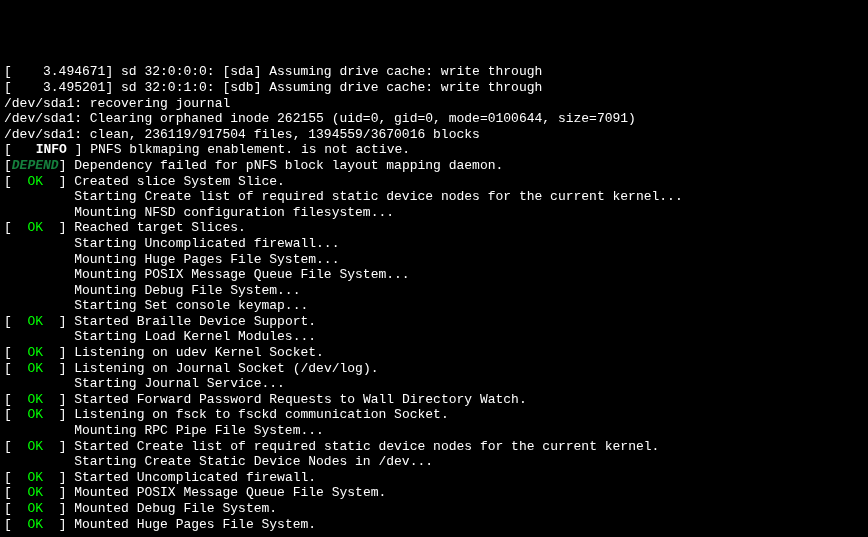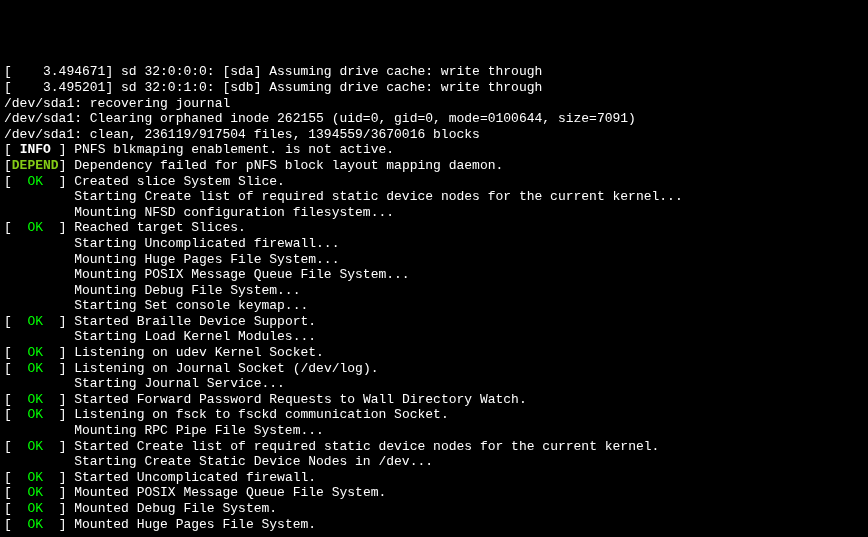--- a/index.html
+++ b/index.html
@@ -10,22 +10,22 @@
       font-size: 13px;
       line-height: 1.2;
       padding: 2px 4px;
       width: 868px;
       height: 537px;
       overflow: hidden;
       white-space: pre;
     }
     .line { display: block; }
     .status-ok { color: #00ff00; font-weight: normal; }
-    .status-info { color: #ffffff; font-weight: bold; }
-    .status-depend { color: #84cc16; font-weight: bold; }
+    .status-info { color: #ffffff; font-weight: bold; margin-left: 16px; }
+    .status-depend { color: #15803d; font-weight: bold; font-style: italic; }
     .bracket { color: #ffffff; }
     #terminal { }
   </style>
 </head>
 <body>
 
 
 
 <div id="terminal"><span class="line"><span>[    3.494671] sd 32:0:0:0: [sda] Assuming drive cache: write through</span></span><span class="line"><span>[    3.495201] sd 32:0:1:0: [sdb] Assuming drive cache: write through</span></span><span class="line"><span>/dev/sda1: recovering journal</span></span><span class="line"><span>/dev/sda1: Clearing orphaned inode 262155 (uid=0, gid=0, mode=0100644, size=7091)</span></span><span class="line"><span>/dev/sda1: clean, 236119/917504 files, 1394559/3670016 blocks</span></span><span class="line"><span class="bracket">[</span><span> </span><span class="status-info">INFO</span><span> </span><span class="bracket">] </span><span>PNFS blkmaping enablement. is not active.</span></span><span class="line"><span class="bracket">[</span><span></span><span class="status-depend">DEPEND</span><span></span><span class="bracket">] </span><span>Dependency failed for pNFS block layout mapping daemon.</span></span><span class="line"><span class="bracket">[</span><span>  </span><span class="status-ok">OK</span><span>  </span><span class="bracket">] </span><span>Created slice System Slice.</span></span><span class="line"><span>         </span><span>Starting Create list of required static device nodes for the current kernel...</span></span><span class="line"><span>         </span><span>Mounting NFSD configuration filesystem...</span></span><span class="line"><span class="bracket">[</span><span>  </span><span class="status-ok">OK</span><span>  </span><span class="bracket">] </span><span>Reached target Slices.</span></span><span class="line"><span>         </span><span>Starting Uncomplicated firewall...</span></span><span class="line"><span>         </span><span>Mounting Huge Pages File System...</span></span><span class="line"><span>         </span><span>Mounting POSIX Message Queue File System...</span></span><span class="line"><span>         </span><span>Mounting Debug File System...</span></span><span class="line"><span>         </span><span>Starting Set console keymap...</span></span><span class="line"><span class="bracket">[</span><span>  </span><span class="status-ok">OK</span><span>  </span><span class="bracket">] </span><span>Started Braille Device Support.</span></span><span class="line"><span>         </span><span>Starting Load Kernel Modules...</span></span><span class="line"><span class="bracket">[</span><span>  </span><span class="status-ok">OK</span><span>  </span><span class="bracket">] </span><span>Listening on udev Kernel Socket.</span></span><span class="line"><span class="bracket">[</span><span>  </span><span class="status-ok">OK</span><span>  </span><span class="bracket">] </span><span>Listening on Journal Socket (/dev/log).</span></span><span class="line"><span>         </span><span>Starting Journal Service...</span></span><span class="line"><span class="bracket">[</span><span>  </span><span class="status-ok">OK</span><span>  </span><span class="bracket">] </span><span>Started Forward Password Requests to Wall Directory Watch.</span></span><span class="line"><span class="bracket">[</span><span>  </span><span class="status-ok">OK</span><span>  </span><span class="bracket">] </span><span>Listening on fsck to fsckd communication Socket.</span></span><span class="line"><span>         </span><span>Mounting RPC Pipe File System...</span></span><span class="line"><span class="bracket">[</span><span>  </span><span class="status-ok">OK</span><span>  </span><span class="bracket">] </span><span>Started Create list of required static device nodes for the current kernel.</span></span><span class="line"><span>         </span><span>Starting Create Static Device Nodes in /dev...</span></span><span class="line"><span class="bracket">[</span><span>  </span><span class="status-ok">OK</span><span>  </span><span class="bracket">] </span><span>Started Uncomplicated firewall.</span></span><span class="line"><span class="bracket">[</span><span>  </span><span class="status-ok">OK</span><span>  </span><span class="bracket">] </span><span>Mounted POSIX Message Queue File System.</span></span><span class="line"><span class="bracket">[</span><span>  </span><span class="status-ok">OK</span><span>  </span><span class="bracket">] </span><span>Mounted Debug File System.</span></span><span class="line"><span class="bracket">[</span><span>  </span><span class="status-ok">OK</span><span>  </span><span class="bracket">] </span><span>Mounted Huge Pages File System.</span></span></div>
 

